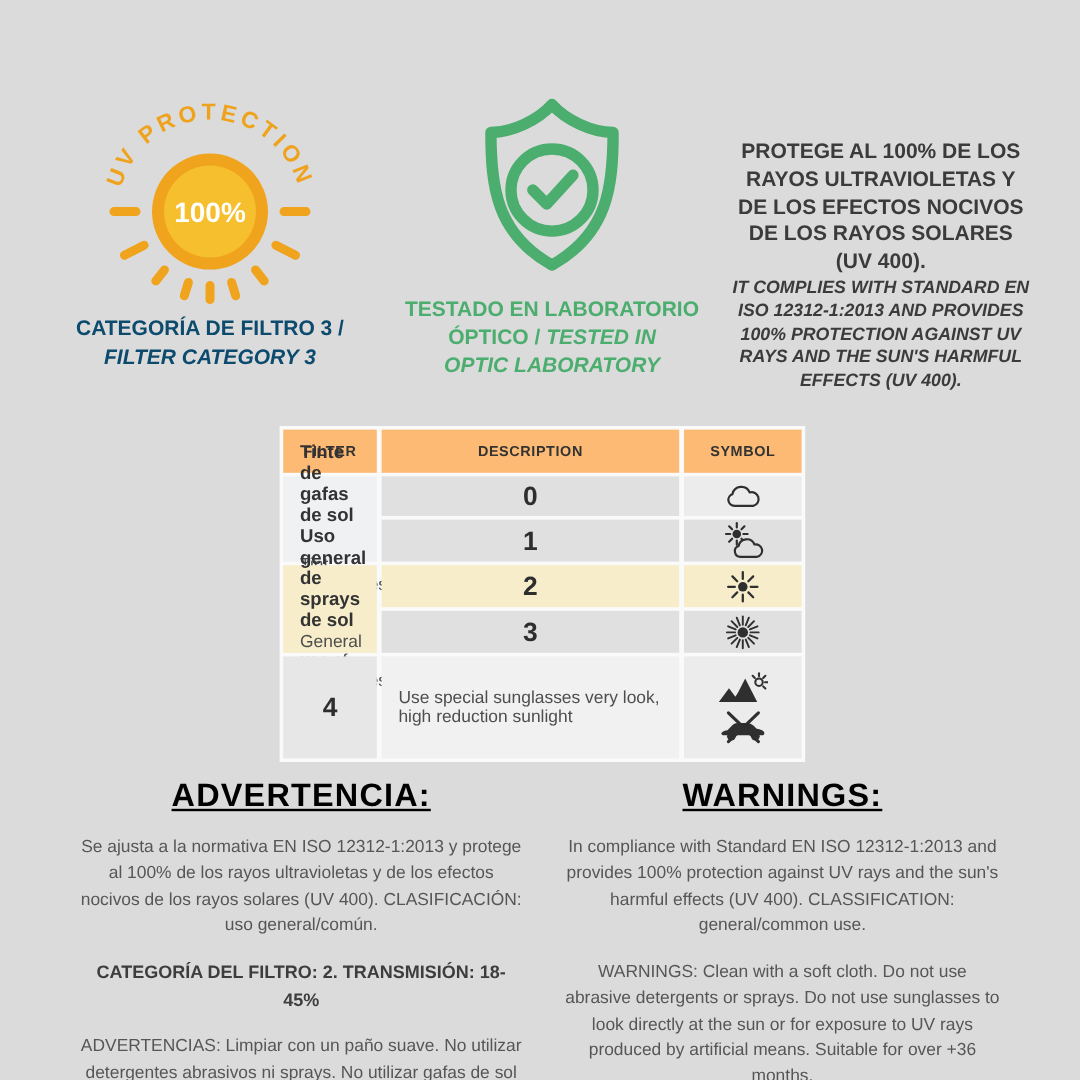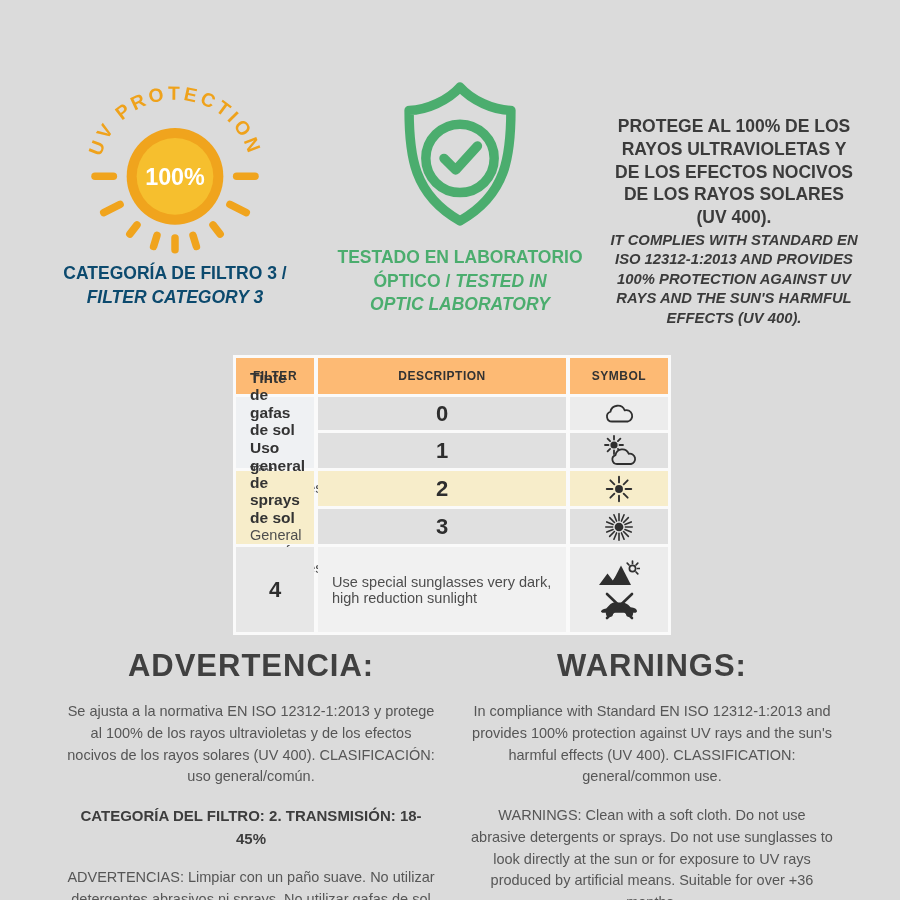--- a/index.html
+++ b/index.html
@@ -49,21 +49,21 @@
   .cell.sym.dark{background:#E0E0E0;}
   .cell.sym.light{background:#ECECEC;}
   .cell.desc.plain{background:#F1F1F1;}
   .cell.hl{background:#F7EDCA;}
   .sym-stack{display:flex;flex-direction:column;align-items:center;gap:4px;}
 
   
   .warn{top:648px;width:402px;text-align:center;}
   .warn.es{left:50px;}
   .warn.en{left:452px;width:400px;}
-  .warn h2{margin:0 0 10px 0;font-size:31px;font-weight:600;color:#404040;letter-spacing:1px;}
+  .warn h2{margin:0 0 10px 0;font-size:27px;font-weight:600;color:#000000;letter-spacing:1px;text-decoration:underline;}
   .warn p{margin:17px;font-size:14.5px;line-height:1.5;color:#565656;}
   .warn p.bold-line{font-weight:700;font-size:15px;color:#3d3d3d;}
 </style>
 </head>
 <body>
 
 <div class="abs uv-badge">
   <svg width="200" height="190" viewBox="0 0 240 228">
     <path id="uvArc" d="M 28 130 A 92 92 0 0 1 212 130" fill="none"></path>
     <text font-size="23" font-weight="bold" fill="#EFA21B" letter-spacing="4" text-anchor="middle">
@@ -187,21 +187,21 @@
         <use href="#br1" transform="rotate(270 18 18)"></use>
         <use href="#br1" transform="rotate(292.5 18 18)"></use>
         <use href="#br1" transform="rotate(315 18 18)"></use>
         <use href="#br1" transform="rotate(337.5 18 18)"></use>
       </g>
     </svg>
   </div>
 
   <div class="cell num" style="background:#E7E7E7;">4</div>
   <div class="cell desc plain">
-    <div class="s">Use special sunglasses very dark, high reduction sunlight</div>
+    <div class="s">Use special sunglasses very look, high reduction sunlight</div>
   </div>
   <div class="cell sym light">
     <div class="sym-stack">
       <svg width="42" height="28" viewBox="0 0 42 28">
         <path d="M1 25 L9.5 13.5 L14.8 20.6 L18 16.2 L24.5 25 Z" fill="#2f2f2f"></path>
         <path d="M13 25 L23 5.5 L33 25 Z" fill="#2f2f2f"></path>
         <circle cx="34.5" cy="8.5" r="3.1" fill="none" stroke="#2f2f2f" stroke-width="1.7"></circle>
         <g stroke="#2f2f2f" stroke-width="1.7" stroke-linecap="round">
           <line x1="34.5" y1="3.5" x2="34.5" y2="1"></line>
           <line x1="39.5" y1="8.5" x2="41.6" y2="8.5"></line>

